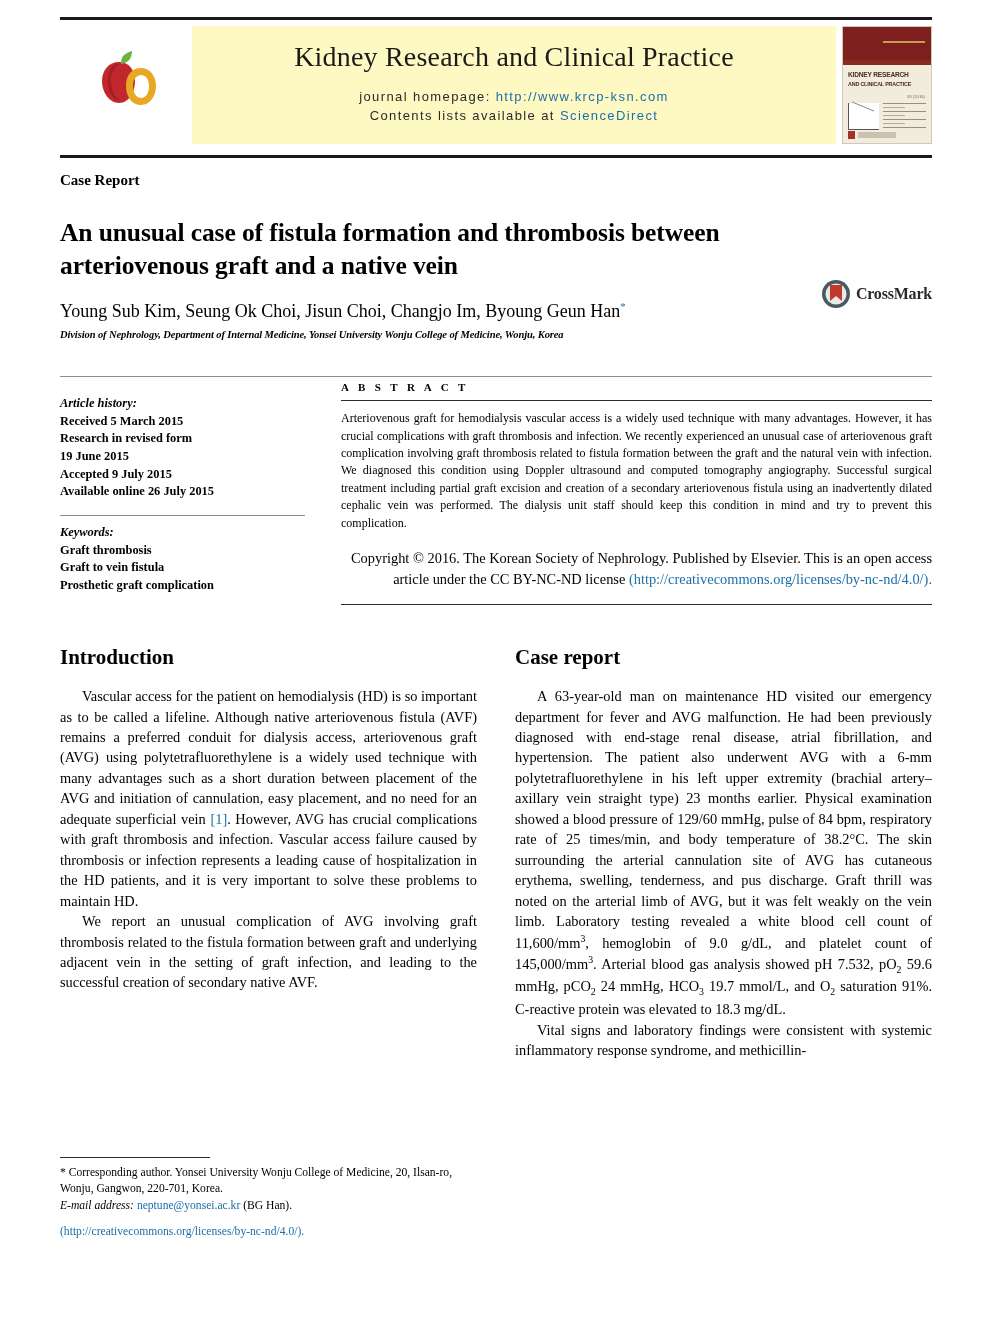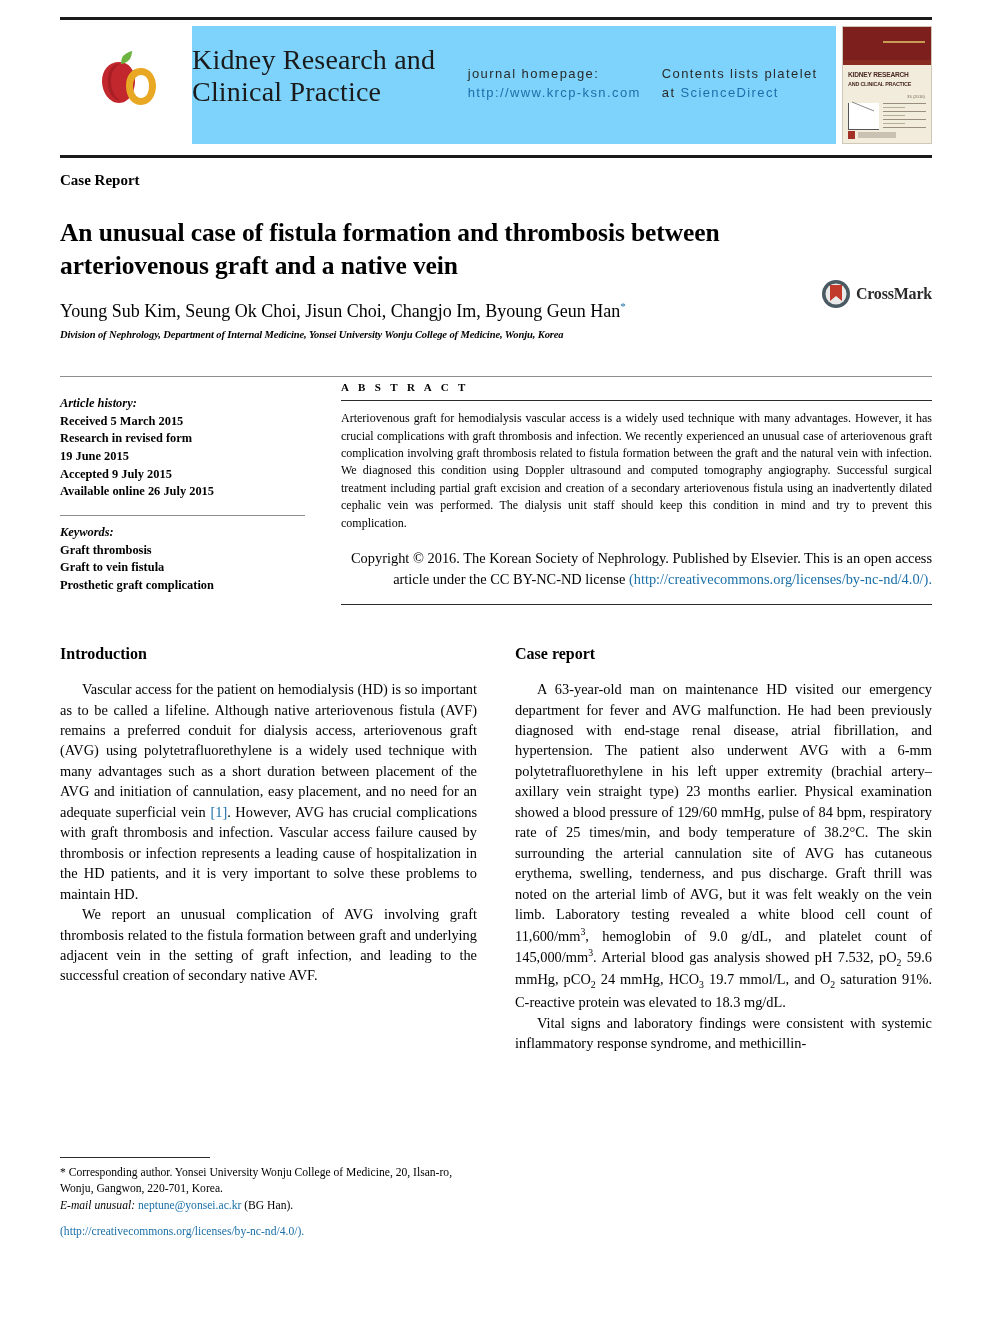--- a/index.html
+++ b/index.html
@@ -46,23 +46,23 @@
   }
   .masthead-logo {
     width: 132px;
     flex: 0 0 132px;
     display: flex;
     align-items: center;
     justify-content: center;
   }
   .masthead-center {
     flex: 1 1 auto;
-    background: #7dd3fc;
-    display: flex;
-    flex-direction: row;
+    background: #fef9c3;
+    display: flex;
+    flex-direction: column;
     align-items: center;
     justify-content: center;
     padding: 4px 0 8px;
   }
   .journal-title {
     font-family: "Liberation Serif", serif;
     font-size: 28px;
     letter-spacing: .2px;
     color: #1a1a1a;
     margin-bottom: 14px;
@@ -272,21 +272,21 @@
   
   .body-cols {
     display: flex;
     gap: 38px;
     margin-top: 40px;
   }
   .col { width: 417px; flex: 0 0 417px; }
   .body-heading {
     font-family: "Liberation Serif", serif;
     font-weight: bold;
-    font-size: 16px;
+    font-size: 21px;
     margin: 0 0 16px 0;
   }
   .body-p {
     font-family: "Liberation Serif", serif;
     font-size: 14.4px;
     line-height: 1.42;
     text-align: justify;
     text-indent: 22px;
     margin: 0;
   }
@@ -342,21 +342,21 @@
       </svg>
     </div>
 
     <div class="masthead-center">
       <div class="journal-title">Kidney Research and Clinical Practice</div>
       <div class="homepage-line">
         <span>journal homepage:</span>
         <span class="url">http://www.krcp-ksn.com</span>
       </div>
       <div class="contents-line">
-        <span>Contents lists platelet at</span>
+        <span>Contents lists available at</span>
         <span class="sd">ScienceDirect</span>
       </div>
     </div>
 
     <div class="masthead-cover">
       <div class="cover">
         <div class="cover-top"></div>
         <div class="cover-band"></div>
         <div class="cover-title">
           <span>KIDNEY RESEARCH</span><br>
@@ -449,21 +449,21 @@
         <span>A 63-year-old man on maintenance HD visited our emergency department for fever and AVG malfunction. He had been previously diagnosed with end-stage renal disease, atrial fibrillation, and hypertension. The patient also underwent AVG with a 6-mm polytetrafluorethylene in his left upper extremity (brachial artery–axillary vein straight type) 23 months earlier. Physical examination showed a blood pressure of 129/60 mmHg, pulse of 84 bpm, respiratory rate of 25 times/min, and body temperature of 38.2°C. The skin surrounding the arterial cannulation site of AVG has cutaneous erythema, swelling, tenderness, and pus discharge. Graft thrill was noted on the arterial limb of AVG, but it was felt weakly on the vein limb. Laboratory testing revealed a white blood cell count of 11,600/mm</span><sup class="sup">3</sup><span>, hemoglobin of 9.0 g/dL, and platelet count of 145,000/mm</span><sup class="sup">3</sup><span>. Arterial blood gas analysis showed pH 7.532, pO</span><sub class="sub">2</sub><span> 59.6 mmHg, pCO</span><sub class="sub">2</sub><span> 24 mmHg, HCO</span><sub class="sub">3</sub><span> 19.7 mmol/L, and O</span><sub class="sub">2</sub><span> saturation 91%. C-reactive protein was elevated to 18.3 mg/dL.</span>
       </p>
       <p class="body-p">Vital signs and laboratory findings were consistent with systemic inflammatory response syndrome, and methicillin-</p>
     </div>
   </div>
 
   <div class="footnote">
     <div class="footnote-rule"></div>
     <div class="footnote-text">
       <span>*</span><span> Corresponding author. Yonsei University Wonju College of Medicine, 20, Ilsan-ro, Wonju, Gangwon, 220-701, Korea.</span><br>
-      <span class="em">E-mail unusual:</span>
+      <span class="em">E-mail address:</span>
       <span class="link">neptune@yonsei.ac.kr</span><span> (BG Han).</span>
     </div>
   </div>
 
   <div class="page-footer">
     <div class="link">(http://creativecommons.org/licenses/by-nc-nd/4.0/).</div>
   </div>
 
 </div>
 

